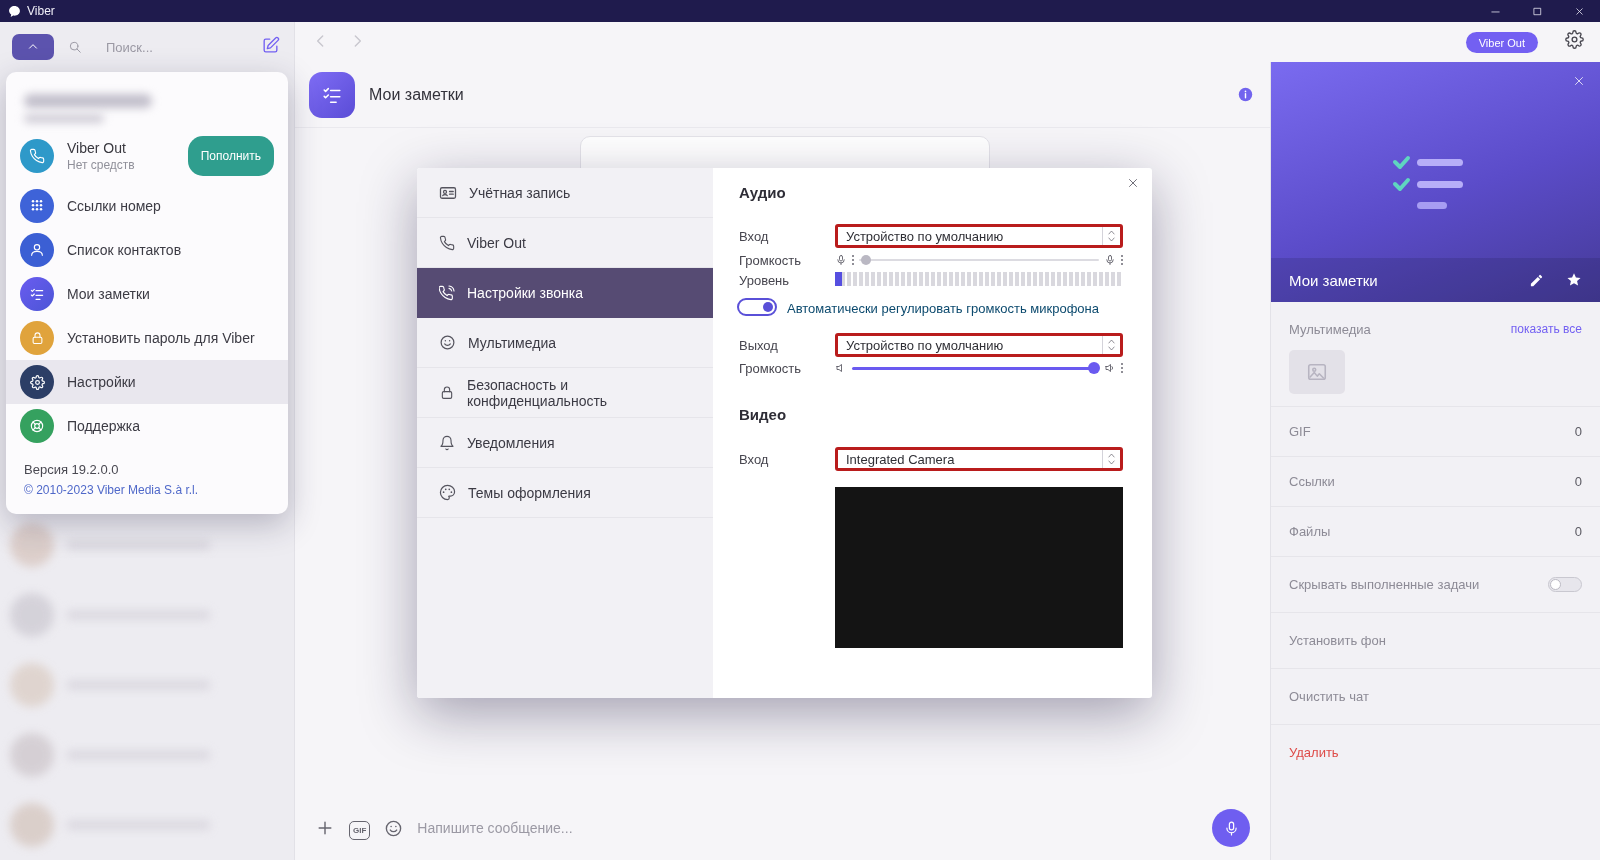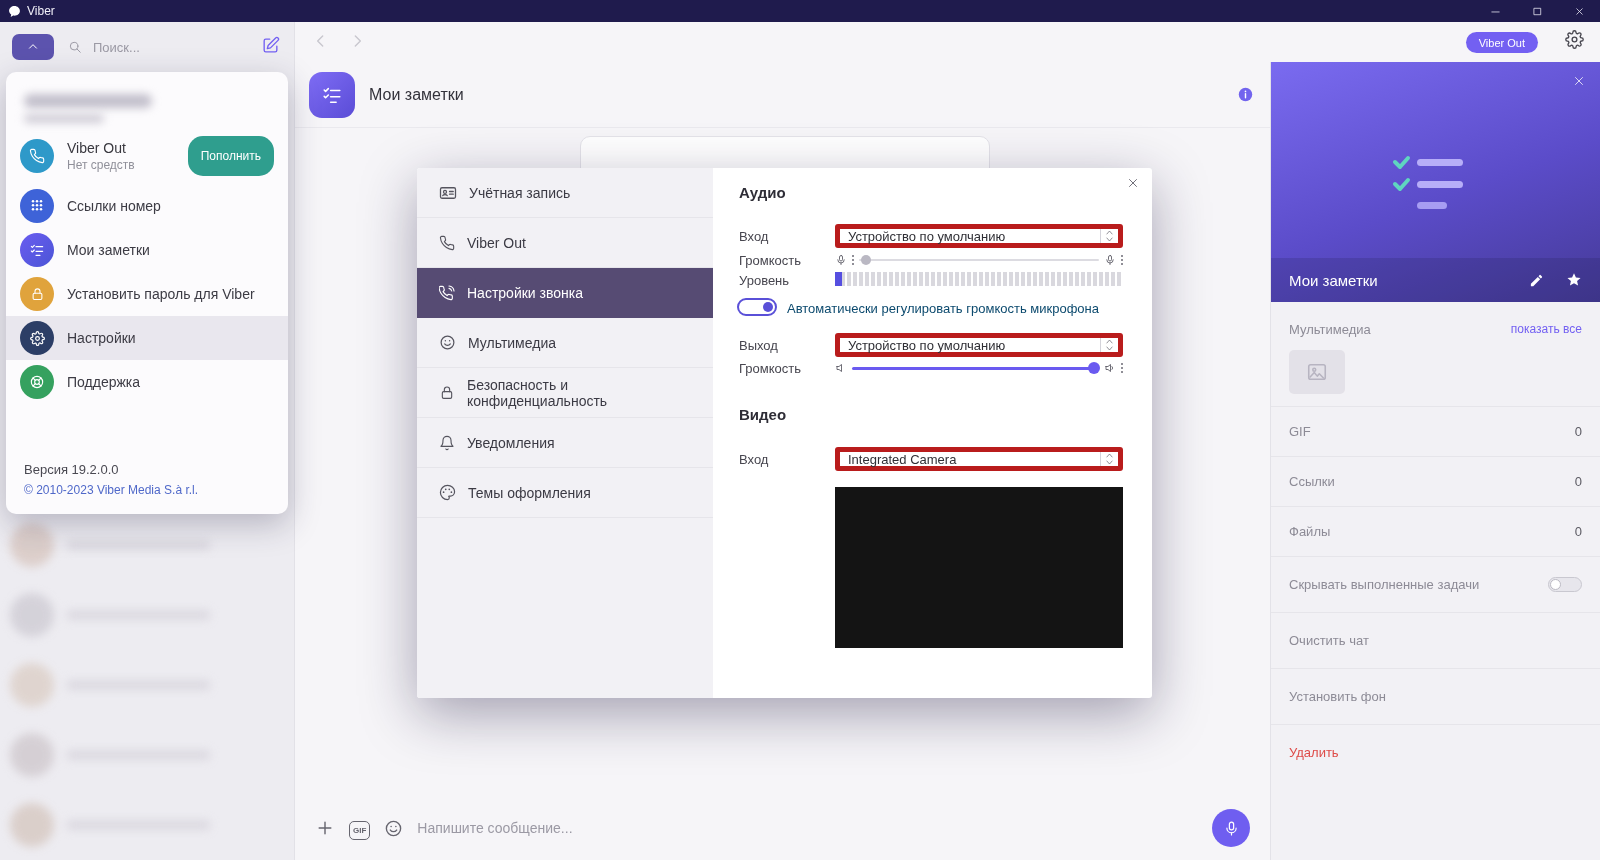--- a/index.html
+++ b/index.html
@@ -12,21 +12,21 @@
   
   .titlebar { position:absolute; top:0; left:0; right:0; height:22px; background:#1f1b4d; display:flex; align-items:center; justify-content:space-between; z-index:90; }
   .tb-left { display:flex; align-items:center; gap:6px; padding-left:8px; color:#fff; }
   .tb-title { font-size:12px; color:#f0eff8; }
   .tb-controls { display:flex; height:22px; }
   .tb-controls button { width:42px; height:22px; display:flex; align-items:center; justify-content:center; color:#e9e8f4; }
 
   
   .sidebar { position:absolute; top:22px; left:0; width:295px; bottom:0; background:#edecf1; border-right:1px solid #e2e1e7; z-index:10; }
   .sb-dd { position:absolute; left:12px; top:12px; width:42px; height:26px; border-radius:7px; background:#5c53ae; color:#fff; display:flex; align-items:center; justify-content:center; }
-  .sb-search { position:absolute; left:68px; top:12px; width:160px; height:26px; display:flex; align-items:center; gap:11px; color:#9b99a4; }
+  .sb-search { position:absolute; left:68px; top:12px; width:160px; height:26px; display:flex; align-items:center; gap:24px; color:#9b99a4; }
   .sb-search input { border:none; background:transparent; outline:none; font-size:13px; color:#55545e; width:120px; }
   .sb-search input::placeholder { color:#9b99a4; }
   .sb-compose { position:absolute; right:14px; top:14px; color:#7360f2; }
 
   .sk-row { position:absolute; left:10px; width:275px; height:56px; display:flex; align-items:center; gap:12px; filter:blur(5px); opacity:.8; }
   .sk-av { width:44px; height:44px; border-radius:50%; }
   .sk-bar { width:145px; height:10px; border-radius:5px; background:#d7d4dc; }
 
   .menu-card { position:absolute; left:6px; top:50px; width:282px; height:442px; background:#fcfbfd; border-radius:10px; box-shadow:0 10px 32px rgba(40,35,70,.28); z-index:20; }
   .blur1 { position:absolute; left:18px; top:22px; width:128px; height:14px; border-radius:7px; background:#c2bfcb; filter:blur(4px); }
@@ -88,21 +88,21 @@
   .modal { position:absolute; left:417px; top:168px; width:735px; height:530px; background:#fff; border-radius:3px; box-shadow:0 16px 55px rgba(28,22,60,.38); z-index:50; display:flex; }
   .modal-nav { width:296px; background:#f2f1f5; flex:none; border-radius:3px 0 0 3px; }
   .mn-item { height:50px; display:flex; align-items:center; gap:12px; padding:0 22px; border-bottom:1px solid #e6e5ea; font-size:14px; color:#3b3a44; cursor:pointer; }
   .mn-item .mn-ic { color:#55545e; flex:none; }
   .mn-item.active { background:#564b73; color:#fff; border-bottom-color:#564b73; }
   .mn-item.active .mn-ic { color:#fff; }
   .modal-content { position:relative; flex:1; }
   .modal-close { position:absolute; right:12px; top:8px; color:#6f6e78; font-size:17px; z-index:5; }
   .mc-h { position:absolute; left:26px; font-size:15px; font-weight:bold; color:#2e2d36; }
   .mc-label { position:absolute; left:26px; font-size:13px; color:#47464f; }
-  .select { position:absolute; left:122px; width:288px; height:24px; border:5px solid #b91c1c; border-radius:3px; background:#fff; display:flex; align-items:center; cursor:pointer; }
+  .select { position:absolute; left:122px; width:288px; height:24px; border:3px solid #b91c1c; border-radius:3px; background:#fff; display:flex; align-items:center; cursor:pointer; }
   .select .sel-txt { flex:1; font-size:13px; color:#2f2f35; padding:0 8px; white-space:nowrap; overflow:hidden; }
   .select .spinner { width:18px; height:100%; border-left:1px solid #d4d3da; display:flex; flex-direction:column; align-items:center; justify-content:center; color:#55545e; }
   .slider-row { position:absolute; left:122px; width:288px; height:16px; display:flex; align-items:center; gap:5px; color:#55545e; }
   .track { flex:1; height:2px; background:#dcdbe1; border-radius:2px; position:relative; }
   .track .thumb { position:absolute; top:-4px; left:2px; width:10px; height:10px; border-radius:50%; background:#bab8c3; }
   .track.full { height:3px; background:#6a5af0; }
   .track.full .thumb { left:auto; right:-1px; top:-5px; width:12px; height:12px; background:#6a5af0; }
   .vdots { display:inline-flex; flex-direction:column; gap:2px; }
   .vdots i { width:2px; height:2px; border-radius:50%; background:#6b6a74; }
   .meter { position:absolute; left:122px; width:288px; height:14px; background:repeating-linear-gradient(90deg,#d9d8de 0 4px,#ffffff 4px 6px); }
@@ -216,20 +216,29 @@
                 <circle cx="6" cy="11" r="1.9"></circle>
                 <circle cx="12" cy="11" r="1.9"></circle>
                 <circle cx="18" cy="11" r="1.9"></circle>
                 <circle cx="6" cy="17" r="1.9"></circle>
                 <circle cx="12" cy="17" r="1.9"></circle>
                 <circle cx="18" cy="17" r="1.9"></circle>
               </g>
             </svg>
           </span>
         <span>Ссылки номер</span>
+      </div>
+      <div class="m-item">
+        <span class="m-ic" style="background:#3b5fd4">
+            <svg class="ic" width="16" height="16" viewBox="0 0 24 24" style="stroke:#fff">
+              <circle cx="12" cy="8" r="4"></circle>
+              <path d="M4 20c0-4 3.6-6 8-6s8 2 8 6"></path>
+            </svg>
+          </span>
+        <span>Список контактов</span>
       </div>
       <div class="m-item">
         <span class="m-ic" style="background:linear-gradient(135deg,#6a5cf0,#4b55d6)">
             <svg class="ic" width="16" height="16" viewBox="0 0 24 24" style="stroke:#fff">
               <path d="M3.5 6.5l1.5 1.5 3-3"></path>
               <path d="M10.5 7h10"></path>
               <path d="M3.5 13.5l1.5 1.5 3-3"></path>
               <path d="M10.5 14h10"></path>
               <path d="M10.5 20h6"></path>
             </svg>
@@ -394,24 +403,24 @@
       <span>Файлы</span>
       <span class="ip-count">0</span>
     </div>
     <div class="ip-row tall">
       <span>Скрывать выполненные задачи</span>
       <span class="toggle-off">
           <i></i>
         </span>
     </div>
     <div class="ip-row tall">
+      <span>Установить фон</span>
+    </div>
+    <div class="ip-row tall">
       <span>Очистить чат</span>
-    </div>
-    <div class="ip-row tall">
-      <span>Установить фон</span>
     </div>
     <div class="ip-row tall">
       <span class="ip-delete">Удалить</span>
     </div>
   </div>
 </div>
 
 <div class="modal">
   <nav class="modal-nav">
     <div class="mn-item">

